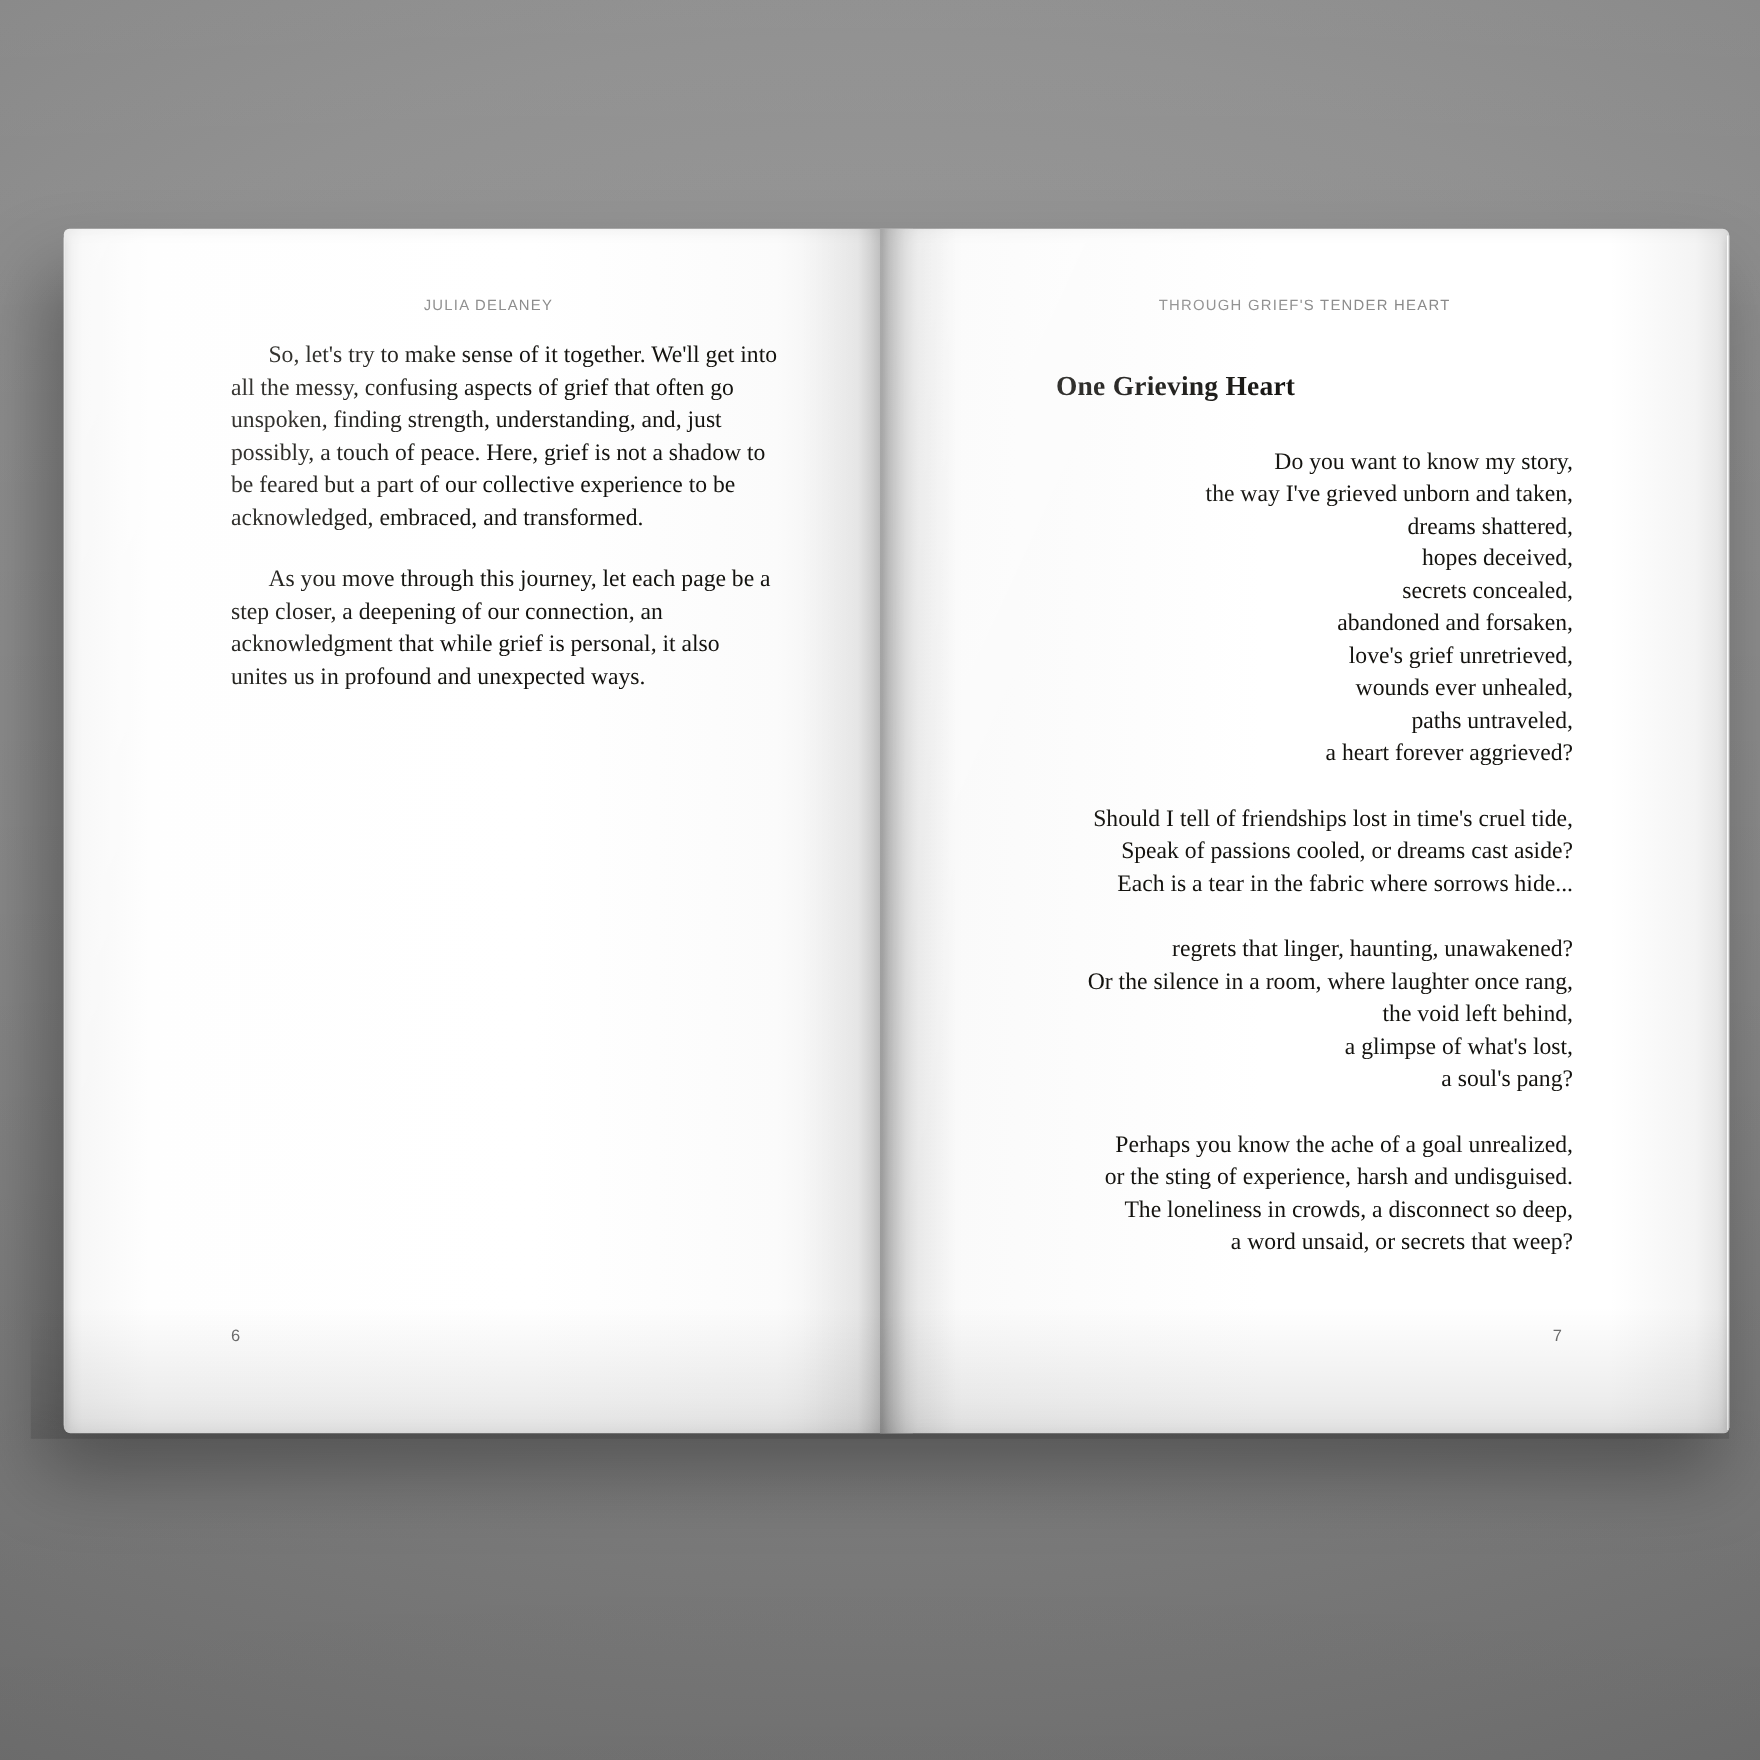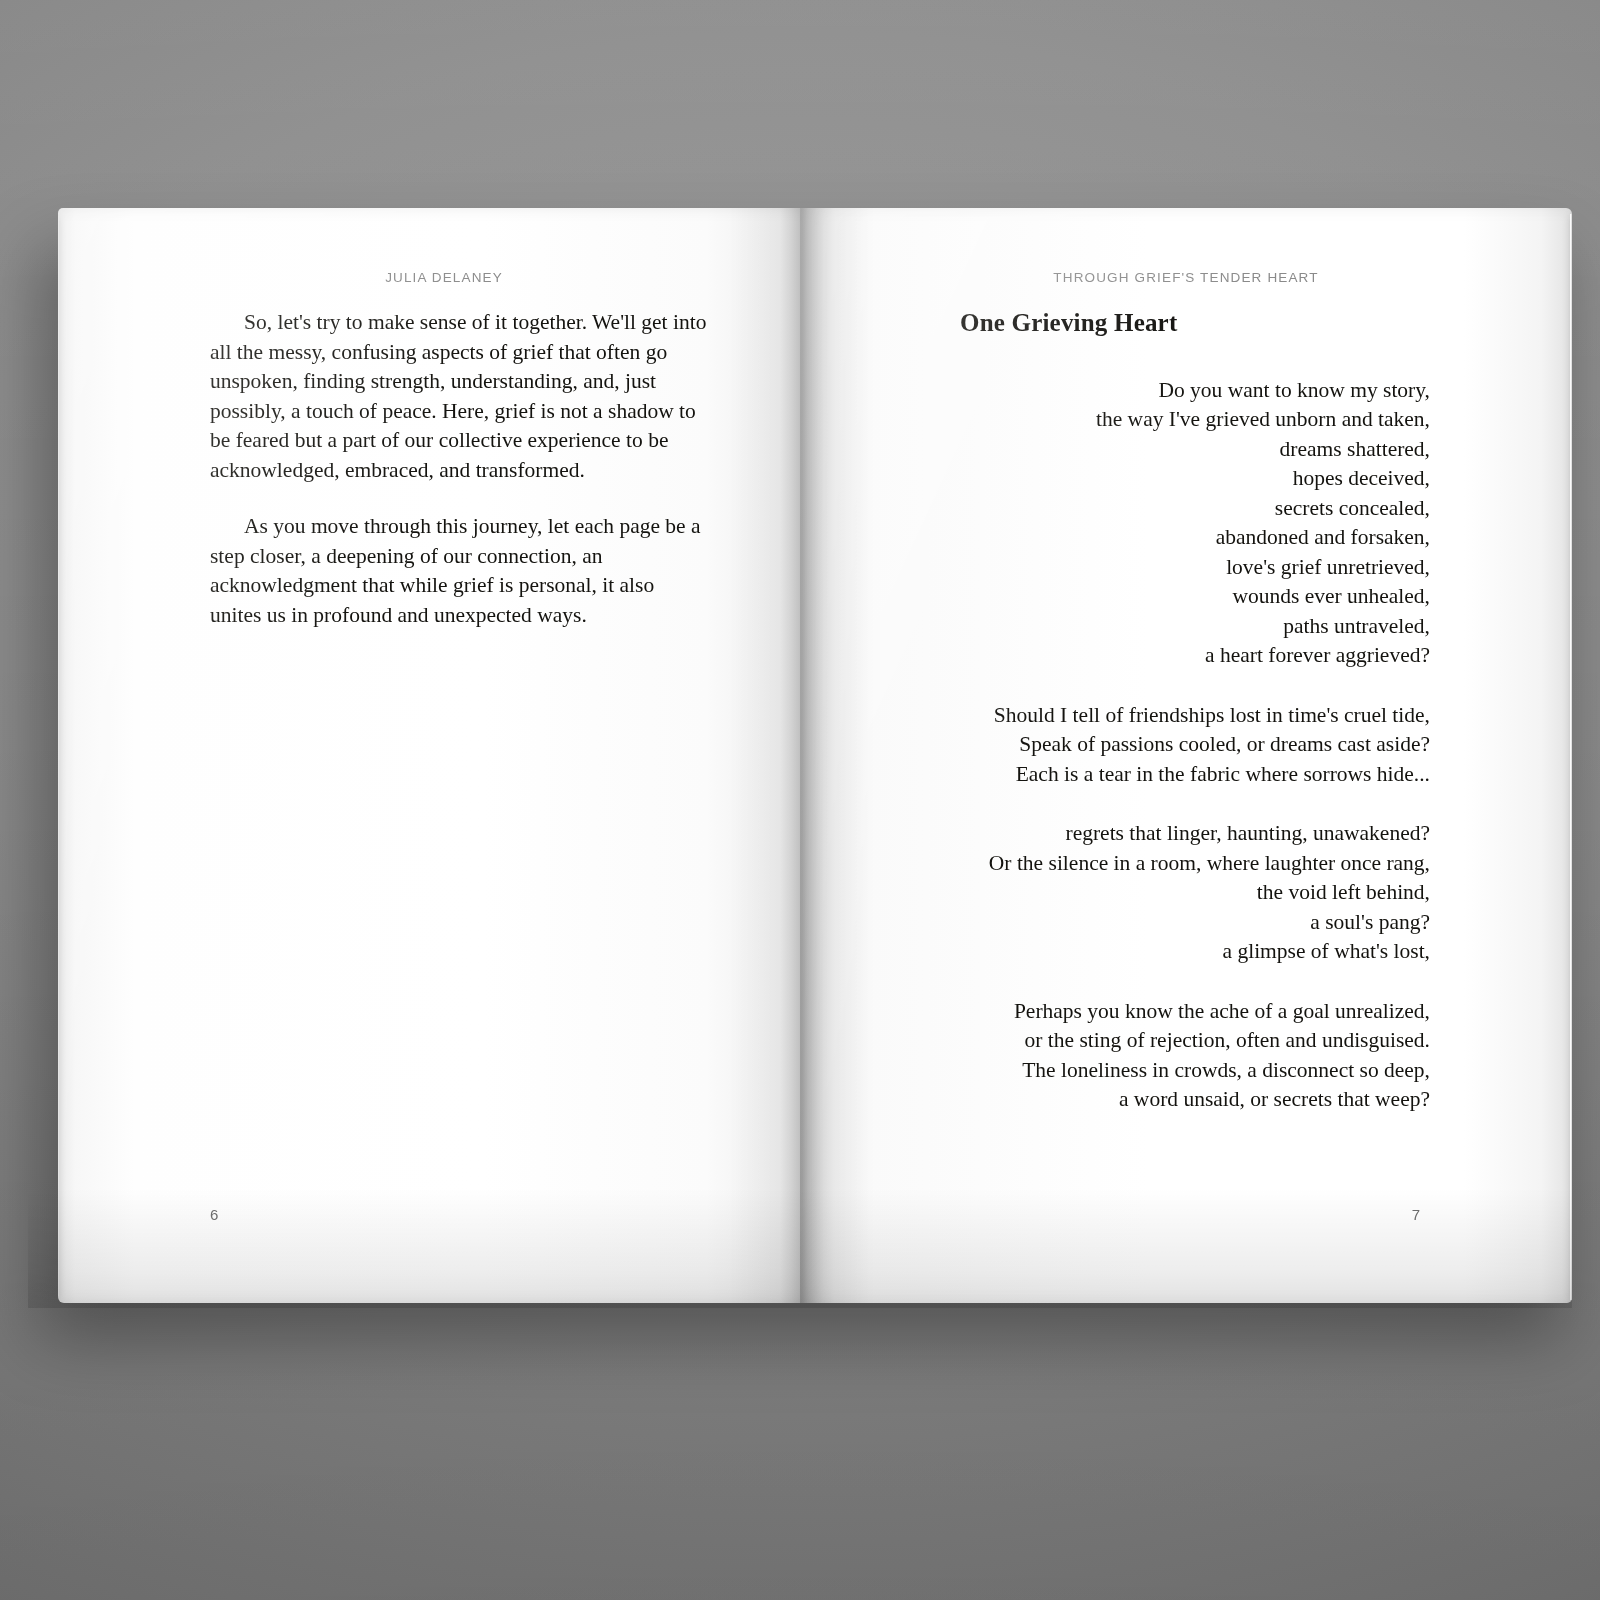--- a/index.html
+++ b/index.html
@@ -169,20 +169,21 @@
     color: #14130f;
     text-align: left;
   }
   .page-left .body-col {
     left: 152px;
     width: 500px;
   }
   .page-right .body-col {
     left: 160px;
     width: 470px;
+    margin-top: 29px;
   }
 
   .body-col p {
     margin: 0 0 27px 0;
     text-indent: 34px;
   }
 
   .poem-title {
     font-size: 25px;
     font-weight: bold;
@@ -264,27 +265,27 @@
         <div class="stanza">
           <span class="line">Should I tell of friendships lost in time's cruel tide,</span>
           <span class="line">Speak of passions cooled, or dreams cast aside?</span>
           <span class="line">Each is a tear in the fabric where sorrows hide...</span>
         </div>
 
         <div class="stanza">
           <span class="line">regrets that linger, haunting, unawakened?</span>
           <span class="line">Or the silence in a room, where laughter once rang,</span>
           <span class="line">the void left behind,</span>
+          <span class="line">a glimpse of what's lost,</span>
           <span class="line">a soul's pang?</span>
-          <span class="line">a glimpse of what's lost,</span>
         </div>
 
         <div class="stanza">
           <span class="line">Perhaps you know the ache of a goal unrealized,</span>
-          <span class="line">or the sting of rejection, often and undisguised.</span>
+          <span class="line">or the sting of experience, harsh and undisguised.</span>
           <span class="line">The loneliness in crowds, a disconnect so deep,</span>
           <span class="line">a word unsaid, or secrets that weep?</span>
         </div>
       </div>
       <div class="folio">7</div>
     </div>
     <div class="sheen"></div>
   </div>
 
   <div class="gutter"></div>

